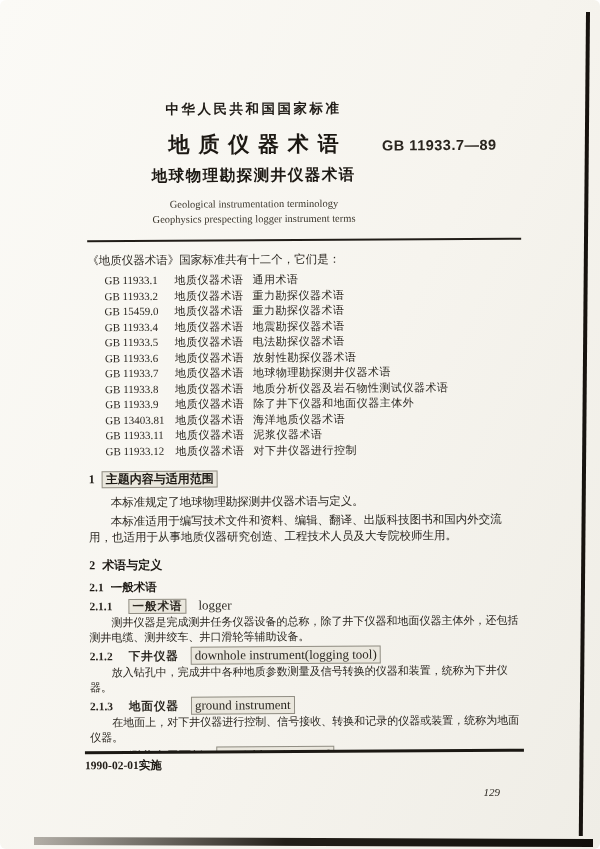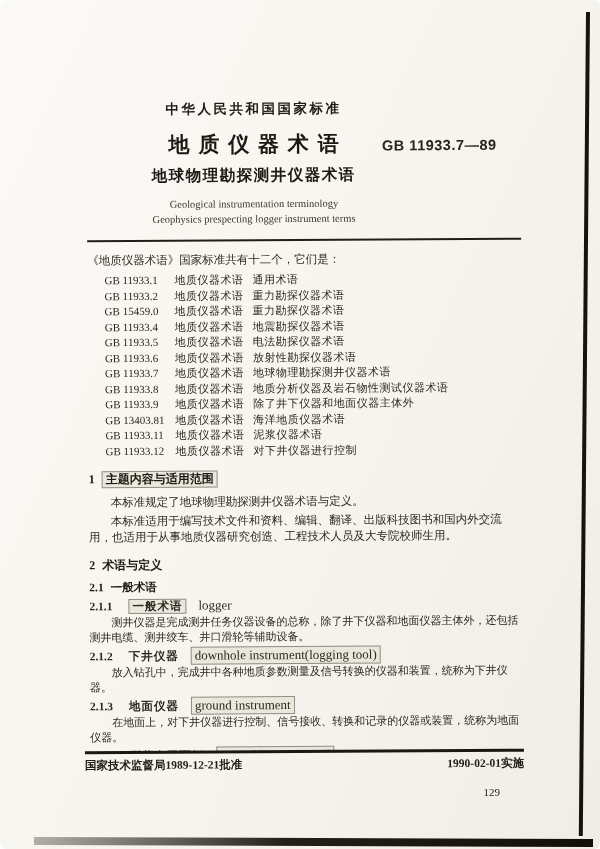--- a/index.html
+++ b/index.html
@@ -57,21 +57,21 @@
   .term-head { margin-top: 3px; font-size: 11.5px; }
   .term-num { font-weight: bold; margin-right: 16px; }
   .term-cn { font-weight: bold; letter-spacing: 1px; }
   .term-en { margin-left: 12px; font-size: 13px; }
   .term-def { margin: 1px 0 0 0; font-size: 11px; line-height: 15px; text-indent: 2em; }
   .term-def:empty { display: none; }
   
   .footer { position: absolute; left: 85px; right: 76px; top: 750px; transform: rotate(-0.35deg); }
   .footer-rule { height: 2.5px; background: #1b1813; }
   .footer-row { display: flex; justify-content: space-between; margin-top: 4px; font-size: 11.5px; font-weight: bold; color: #211d17; }
-  .page-number { position: absolute; top: 786px; right: 100px; font-size: 11px; color: #2b2721; }
+  .page-number { position: absolute; top: 786px; right: 100px; font-size: 11px; color: #2b2721; font-style: italic; }
   
   .scan-edge-right {
     position: absolute; top: 12px; right: 10px; width: 4px; height: 824px;
     background: #17130f; transform: rotate(0.5deg); transform-origin: top center;
   }
   .scan-edge-bottom {
     position: absolute; left: 34px; right: 7px; bottom: 3px; height: 8px;
     background: linear-gradient(90deg, rgba(95,88,78,0.45), #231f19 45%, #120f0b);
     transform: rotate(0.2deg);
   }
@@ -157,21 +157,20 @@
 
       </div>
 
     </div>
 
   </div>
 
   <div class="footer">
     <div class="footer-rule"></div>
     <div class="footer-row">
-      <span>国家技术监督局1989-12-21批准</span>
       <span>1990-02-01实施</span>
     </div>
   </div>
 
   <div class="page-number">129</div>
 
   <div class="scan-edge-right"></div>
   <div class="scan-edge-bottom"></div>
 </div>
 

